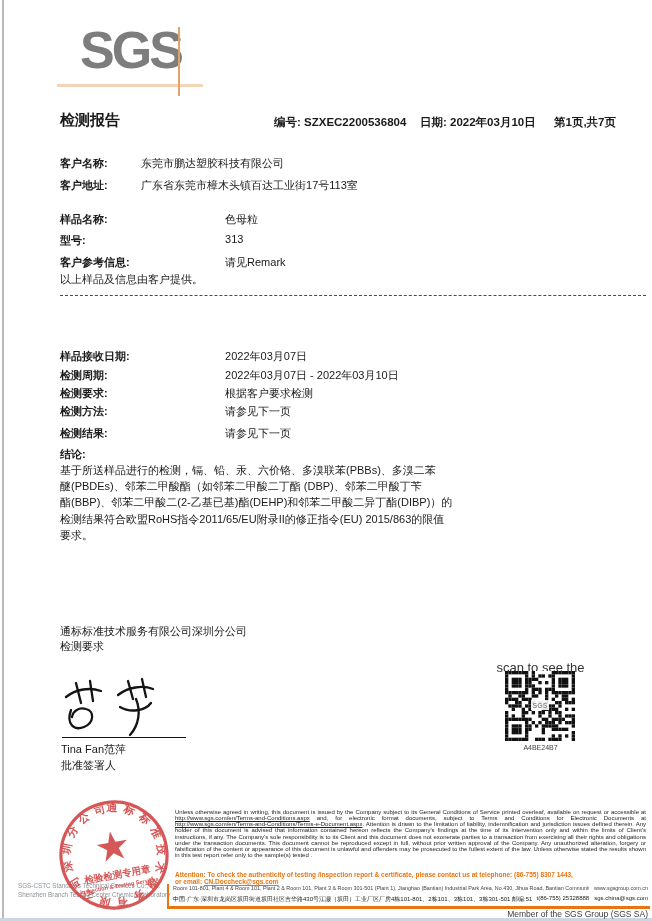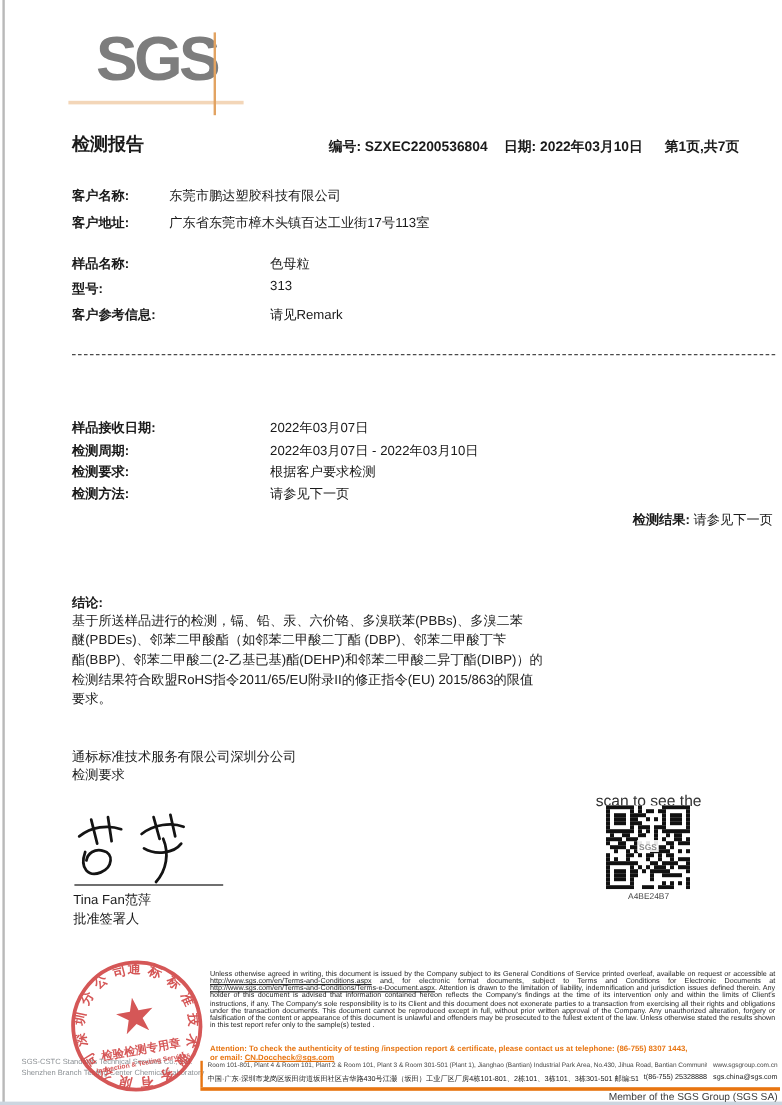--- a/index.html
+++ b/index.html
@@ -88,44 +88,45 @@
     <span class="val">色母粒</span>
   </div>
   <div class="frow" style="top:233px;">
     <span class="lbl lbl-w">型号:</span>
     <span class="val">313</span>
   </div>
   <div class="frow" style="top:255px;">
     <span class="lbl lbl-w">客户参考信息:</span>
     <span class="val">请见Remark</span>
   </div>
+  <div class="frow" style="top:272px;">以上样品及信息由客户提供。</div>
 
   <div class="abs dashes"></div>
 
   <div class="frow" style="top:349px;">
     <span class="lbl lbl-w">样品接收日期:</span>
     <span class="val">2022年03月07日</span>
   </div>
   <div class="frow" style="top:368px;">
     <span class="lbl lbl-w">检测周期:</span>
     <span class="val">2022年03月07日 - 2022年03月10日</span>
   </div>
   <div class="frow" style="top:386px;">
     <span class="lbl lbl-w">检测要求:</span>
     <span class="val">根据客户要求检测</span>
   </div>
   <div class="frow" style="top:404px;">
     <span class="lbl lbl-w">检测方法:</span>
     <span class="val">请参见下一页</span>
   </div>
-  <div class="frow" style="top:426px;text-align:right;">
+  <div class="frow" style="top:426px;">
     <span class="lbl lbl-w">检测结果:</span>
     <span class="val">请参见下一页</span>
   </div>
-  <div class="frow" style="top:447px;white-space:normal;margin-top:48px;">
+  <div class="frow" style="top:447px;white-space:normal;">
     <span class="lbl lbl-w">结论:</span>
     <span class="val conclusion">基于所送样品进行的检测，镉、铅、汞、六价铬、多溴联苯(PBBs)、多溴二苯
 醚(PBDEs)、邻苯二甲酸酯（如邻苯二甲酸二丁酯 (DBP)、邻苯二甲酸丁苄
 酯(BBP)、邻苯二甲酸二(2-乙基已基)酯(DEHP)和邻苯二甲酸二异丁酯(DIBP)）的
 检测结果符合欧盟RoHS指令2011/65/EU附录II的修正指令(EU) 2015/863的限值
 要求。</span>
   </div>
 
   <div class="abs sig-company">
     <div>通标标准技术服务有限公司深圳分公司</div>

